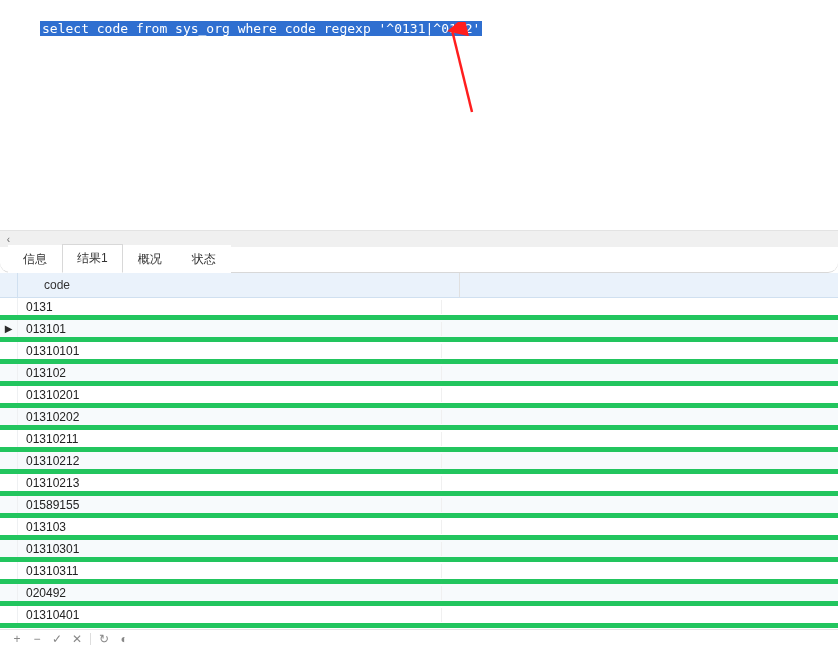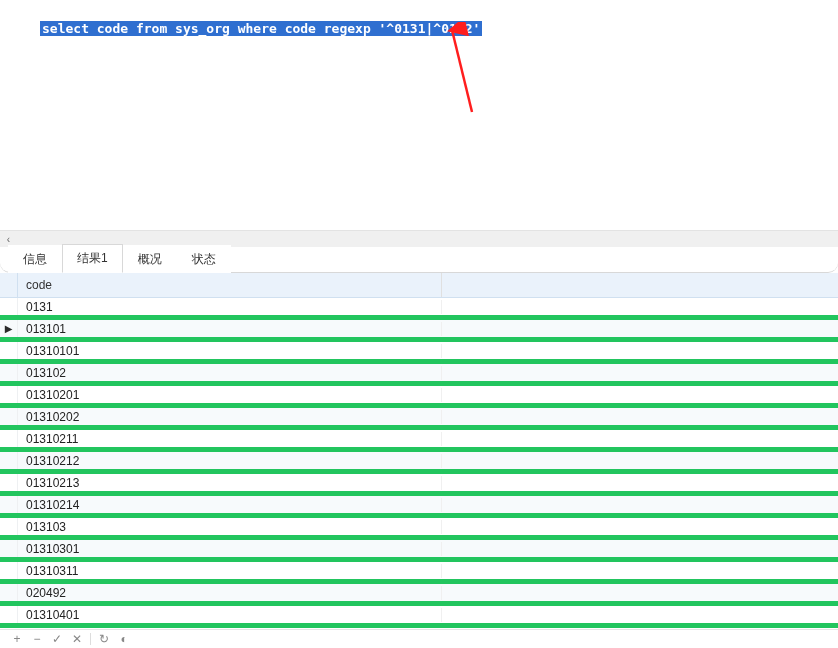--- a/index.html
+++ b/index.html
@@ -5,32 +5,32 @@
   * { box-sizing: border-box; }
   html, body { margin: 0; padding: 0; font-family: "Microsoft YaHei", Arial, sans-serif; font-size: 12px; color: #333; }
   body { width: 838px; height: 648px; background: #fff; overflow: hidden; position: relative; }
 
   .editor-area { position: relative; height: 230px; background: #fff; overflow: hidden; }
   .gutter { position: absolute; left: 0; top: 0; width: 40px; height: 100%; text-align: right; color: #b0b0b0; font-family: "Consolas", monospace; font-size: 13px; line-height: 18px; padding-right: 8px; padding-top: 2px; user-select: none; }
   .gutter .ln { height: 18px; }
   .code-lines { position: absolute; left: 40px; right: 0; top: 0; padding-top: 2px; font-family: "Consolas", monospace; font-size: 13px; line-height: 18px; }
   .code-line { height: 18px; white-space: pre; }
   .code-line.blank { }
-  .sel { background: #2f6fd0; color: #fff; padding: 0 2px; font-weight: bold; }
+  .sel { background: #2f6fd0; color: #fff; padding: 0 2px; }
 
   .scroll-strip { height: 17px; background: #f0f0f0; border-top: 1px solid #e3e3e3; display: flex; align-items: center; }
   .scroll-arrow { width: 17px; height: 17px; display: flex; align-items: center; justify-content: center; color: #666; font-size: 10px; }
   .scroll-track { flex: 1; height: 100%; }
 
   .tabs { height: 26px; display: flex; align-items: flex-end; border-bottom: 1px solid #d8d8d8; padding-left: 8px; background: #fff; border-radius: 10px; }
   .tab { padding: 5px 14px 5px 14px; font-size: 12px; color: #333; border: 1px solid transparent; border-bottom: none; cursor: pointer; position: relative; top: 1px; background: #fff; }
   .tab.active { border-color: #d8d8d8; background: #fff; border-top: 1px solid #d8d8d8; border-bottom: 1px solid #fff; }
 
   .grid { border-top: none; }
-  .grid-header { display: flex; border-bottom: 1px solid #d0e0f0; background: #eaf2fb; }
+  .grid-header { display: flex; border-bottom: 1px solid #d0e0f0; background: #eaf2fb; gap: 18px; }
   .grid-header .hcell { padding: 5px 8px; font-size: 12px; color: #333; }
   .rowmarker-col { width: 18px; border-right: 1px solid #d0e0f0; background: #eaf2fb; }
   .col-code { width: 424px; border-right: 1px solid #e0e0e0; }
 
   .grid-body { }
   .grid-row { display: flex; height: 22px; align-items: center; border-bottom: 5px solid #22c55e; }
   .grid-row .rowmarker { width: 18px; height: 100%; display: flex; align-items: center; justify-content: center; color: #2b2b2b; font-size: 10px; border-right: 1px solid #eef0f2; }
   .grid-row .cell { width: 424px; padding: 0 8px; font-size: 12px; color: #222; border-right: 1px solid #f0f0f0; }
   .grid-row.alt { background: #f7fafc; }
 
@@ -100,21 +100,21 @@
       <div class="grid-row alt">
         <div class="rowmarker"></div>
         <div class="cell">01310212</div>
       </div>
       <div class="grid-row">
         <div class="rowmarker"></div>
         <div class="cell">01310213</div>
       </div>
       <div class="grid-row alt">
         <div class="rowmarker"></div>
-        <div class="cell">01310214</div>
+        <div class="cell">01589155</div>
       </div>
       <div class="grid-row">
         <div class="rowmarker"></div>
         <div class="cell">013103</div>
       </div>
       <div class="grid-row alt">
         <div class="rowmarker"></div>
         <div class="cell">01310301</div>
       </div>
       <div class="grid-row">

